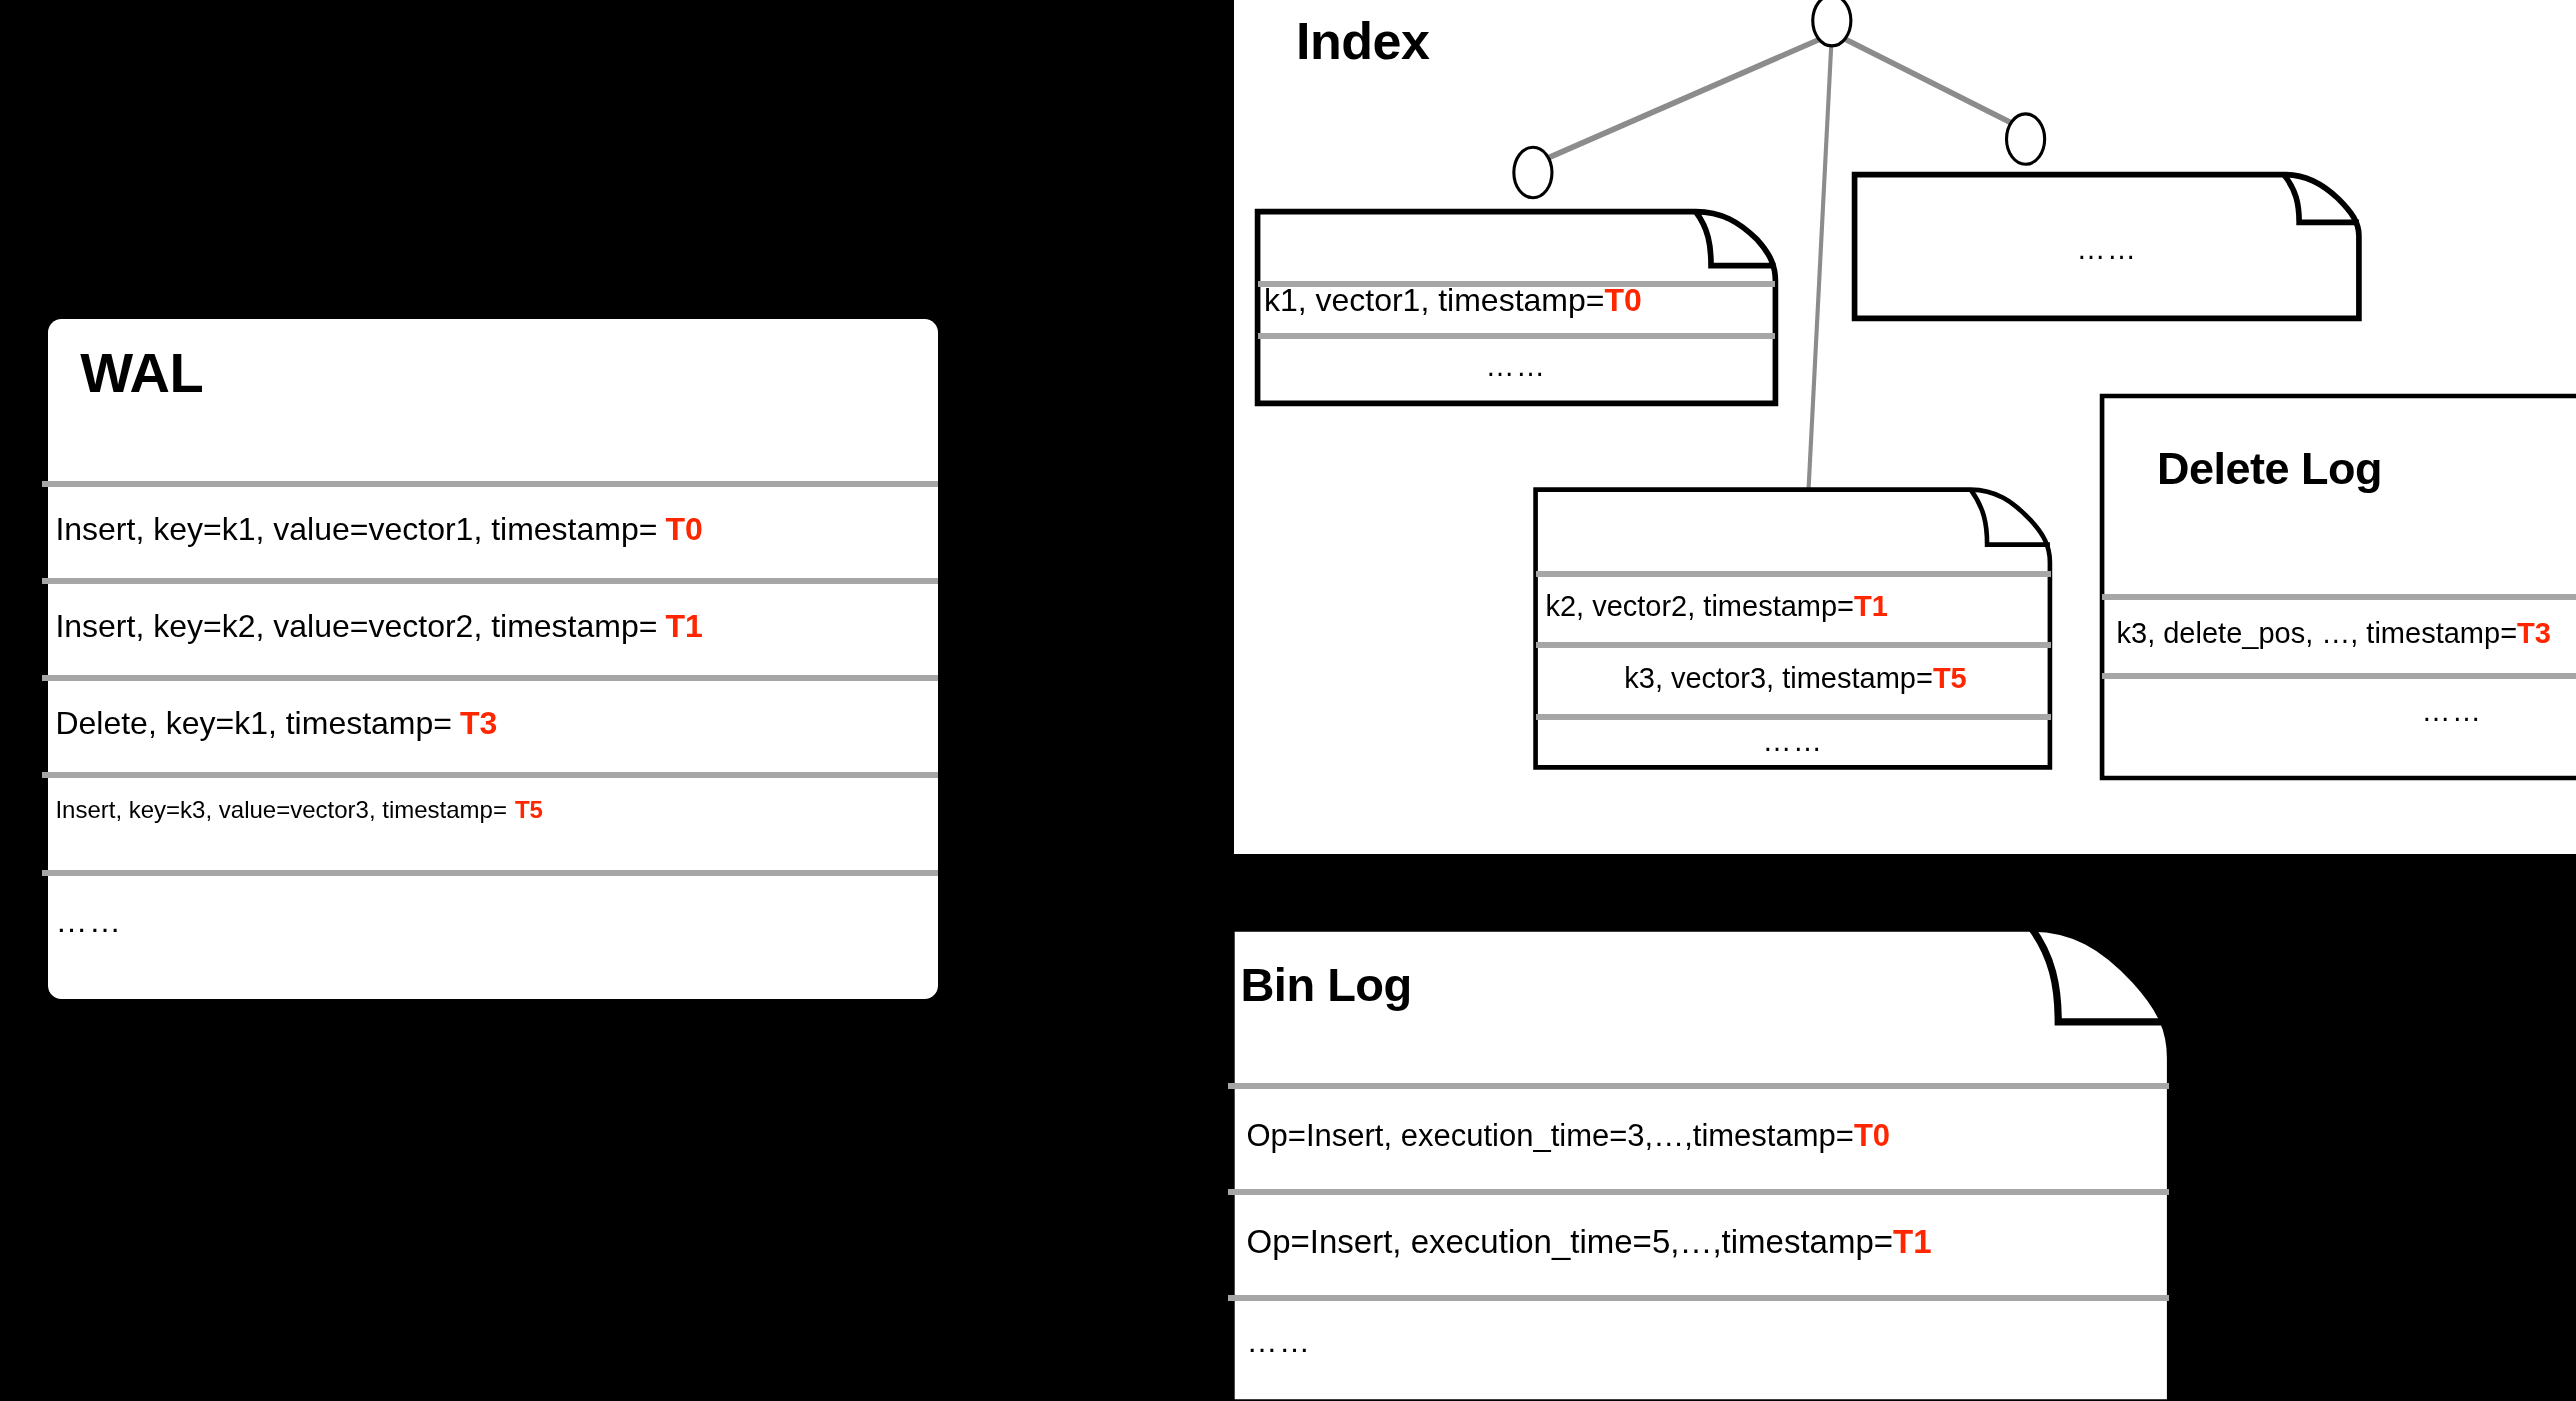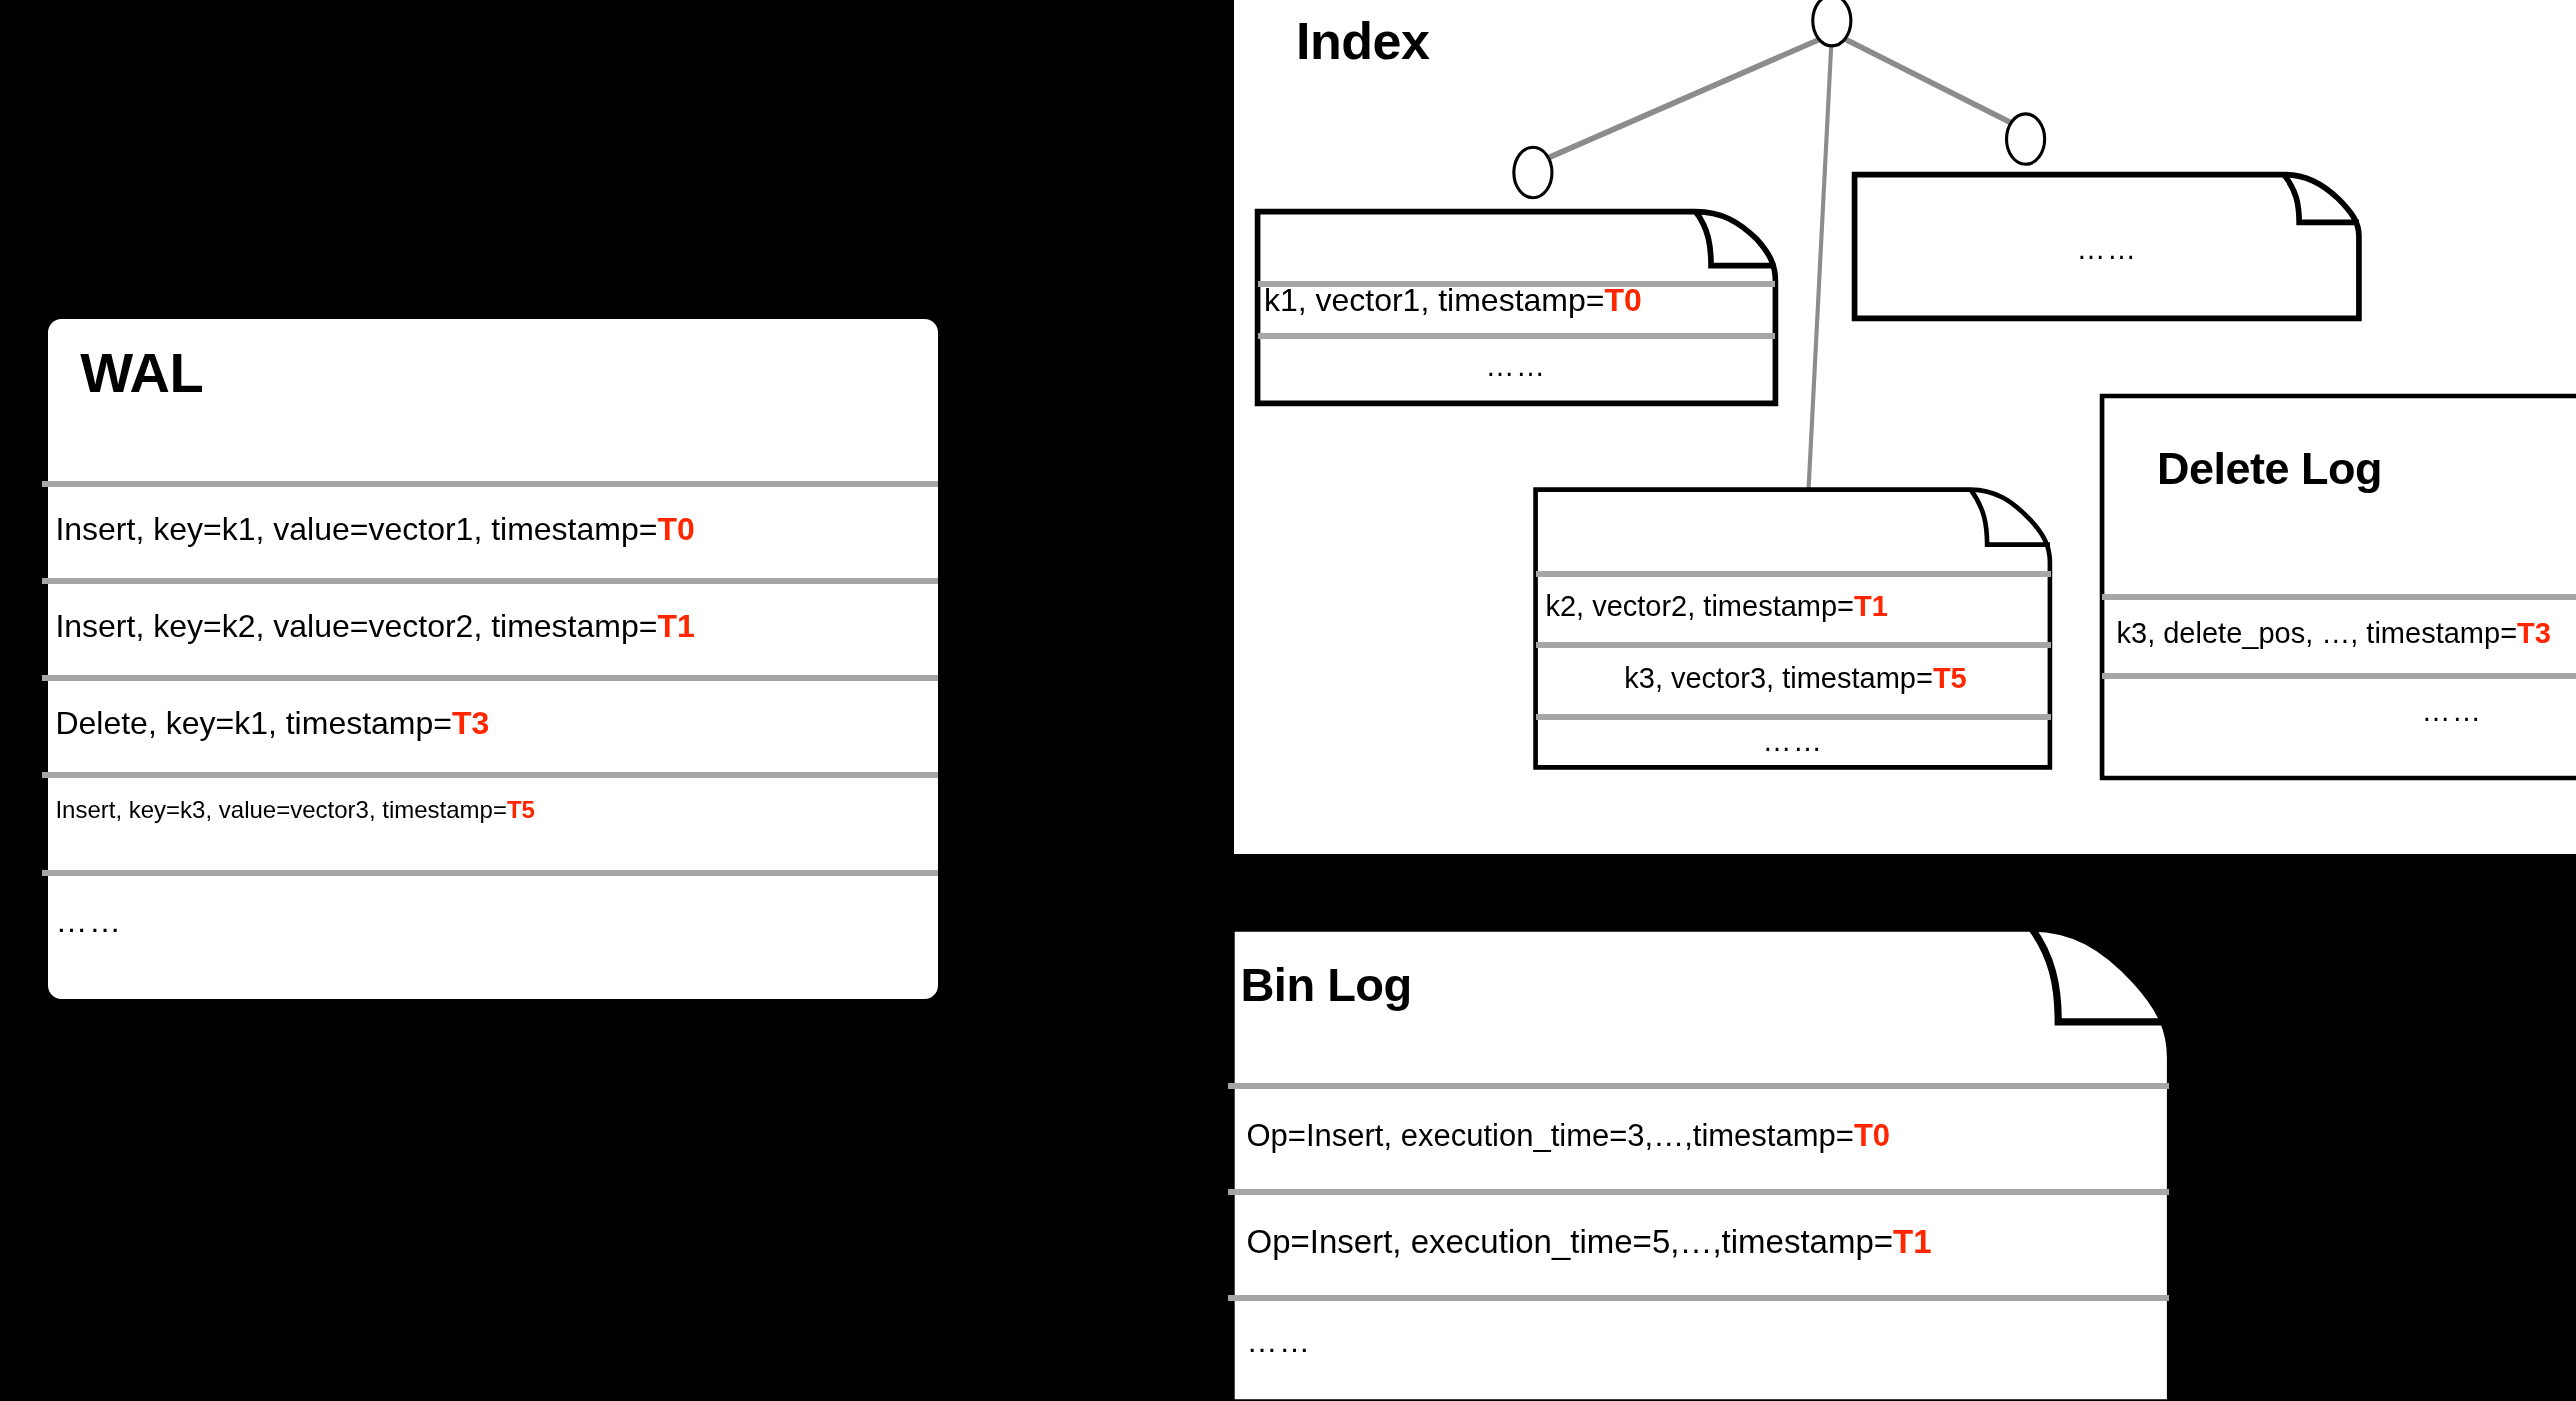--- a/index.html
+++ b/index.html
@@ -8,21 +8,21 @@
 
   
   .panel{position:absolute;background:#fff;box-sizing:border-box;}
   .panel.rounded{border-radius:13.4px;}
 
   .title{position:absolute;font-weight:bold;color:#000;white-space:nowrap;
          letter-spacing:-0.5px;}
 
   
   .row{position:absolute;left:0;right:0;display:flex;align-items:center;
-       box-sizing:border-box;white-space:nowrap;color:#000;}
+       box-sizing:border-box;white-space:nowrap;color:#000;gap:8px;}
   .sep{position:absolute;background:#a6a6a6;}
 
   .ts{color:#ff2600;font-weight:bold;}
 
   
   .doc{position:absolute;box-sizing:border-box;}
   .doc svg{position:absolute;left:0;top:0;width:100%;height:100%;
            overflow:visible;pointer-events:none;}
   .doc .content{position:absolute;left:0;top:0;width:100%;height:100%;}
 

